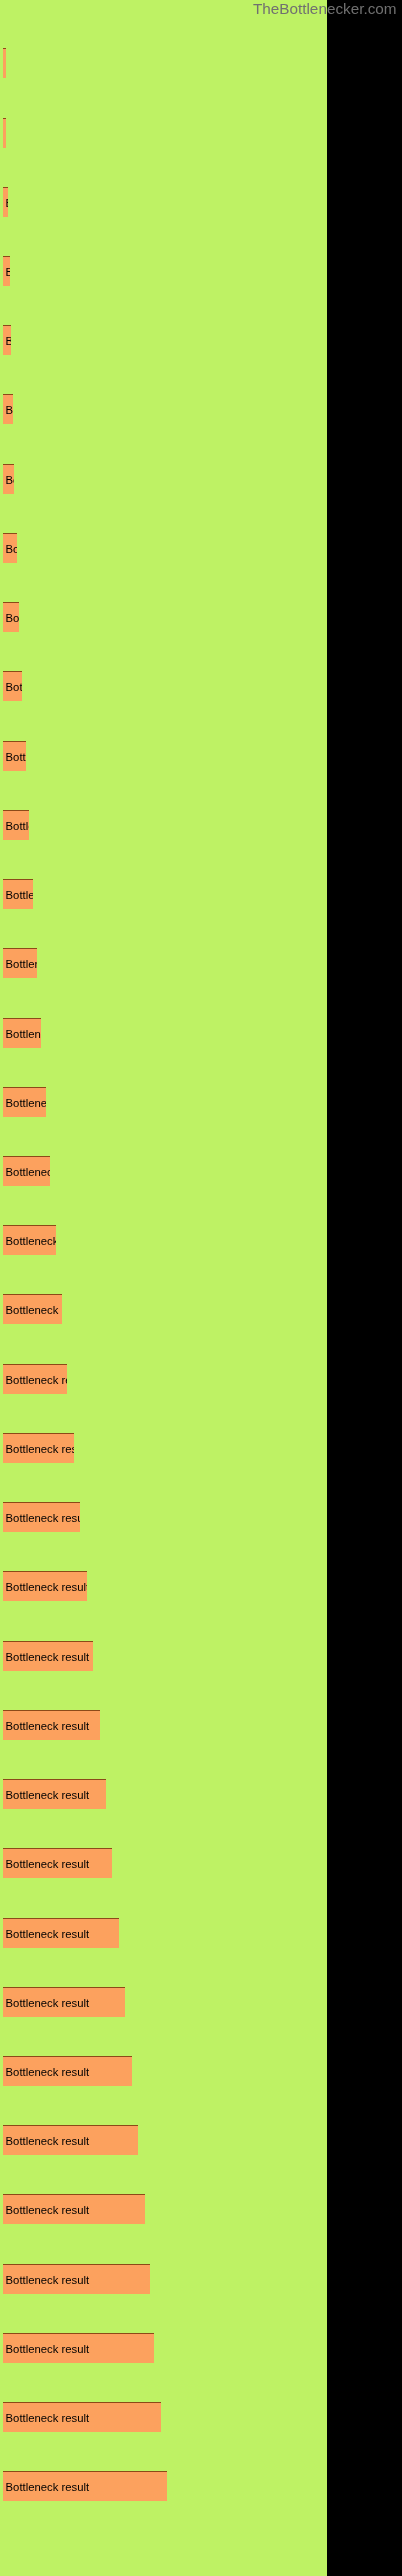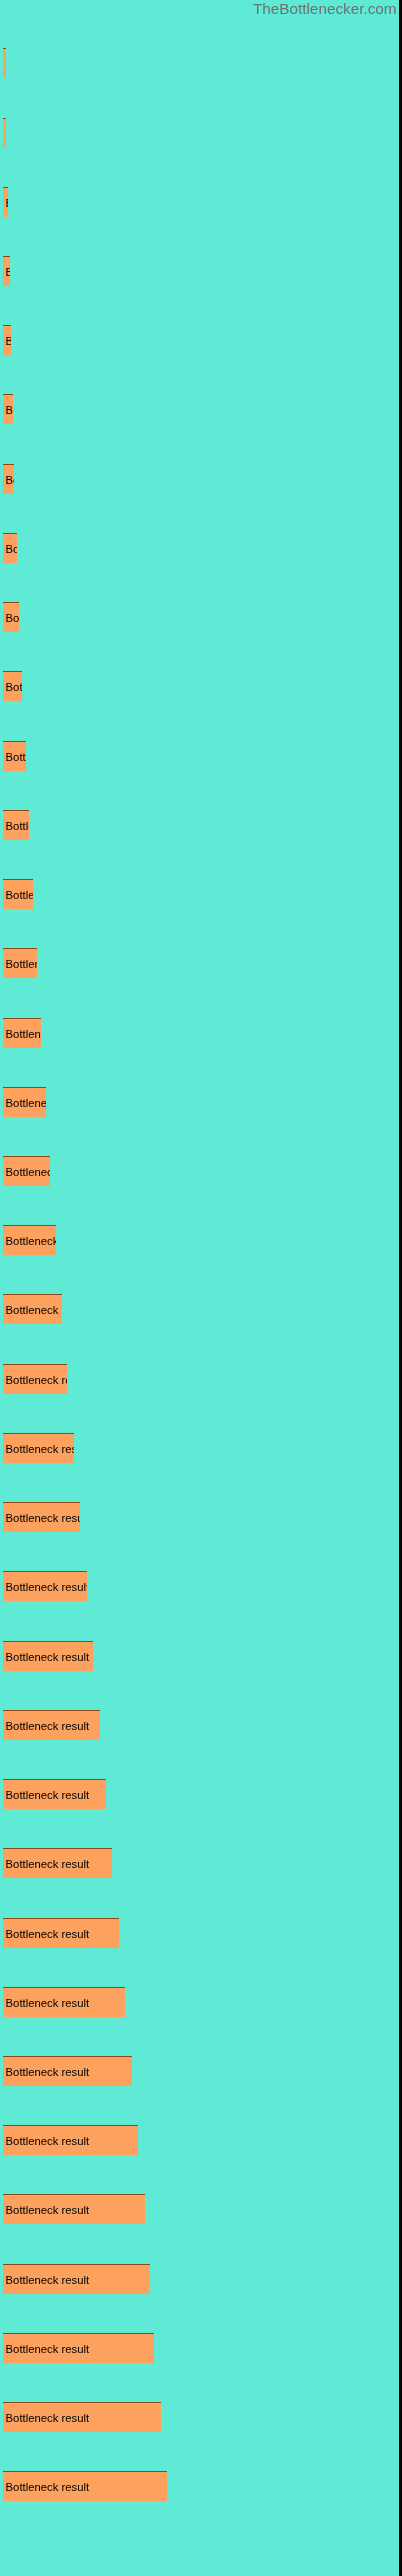--- a/index.html
+++ b/index.html
@@ -11,23 +11,23 @@
   body {
     width: 403px;
     height: 2576px;
     position: relative;
     overflow: hidden;
     font-family: "Liberation Sans", sans-serif;
     -webkit-font-smoothing: antialiased;
   }
   #page {
     position: relative;
-    width: 399px;
+    width: 327px;
     height: 2576px;
-    background: #5eead4;
+    background: #bef264;
   }
   #site-header {
     position: absolute;
     left: 0;
     top: 0;
     width: 403px;
     height: 21px;
     box-sizing: border-box;
     padding-right: 6.4px;
     display: flex;

